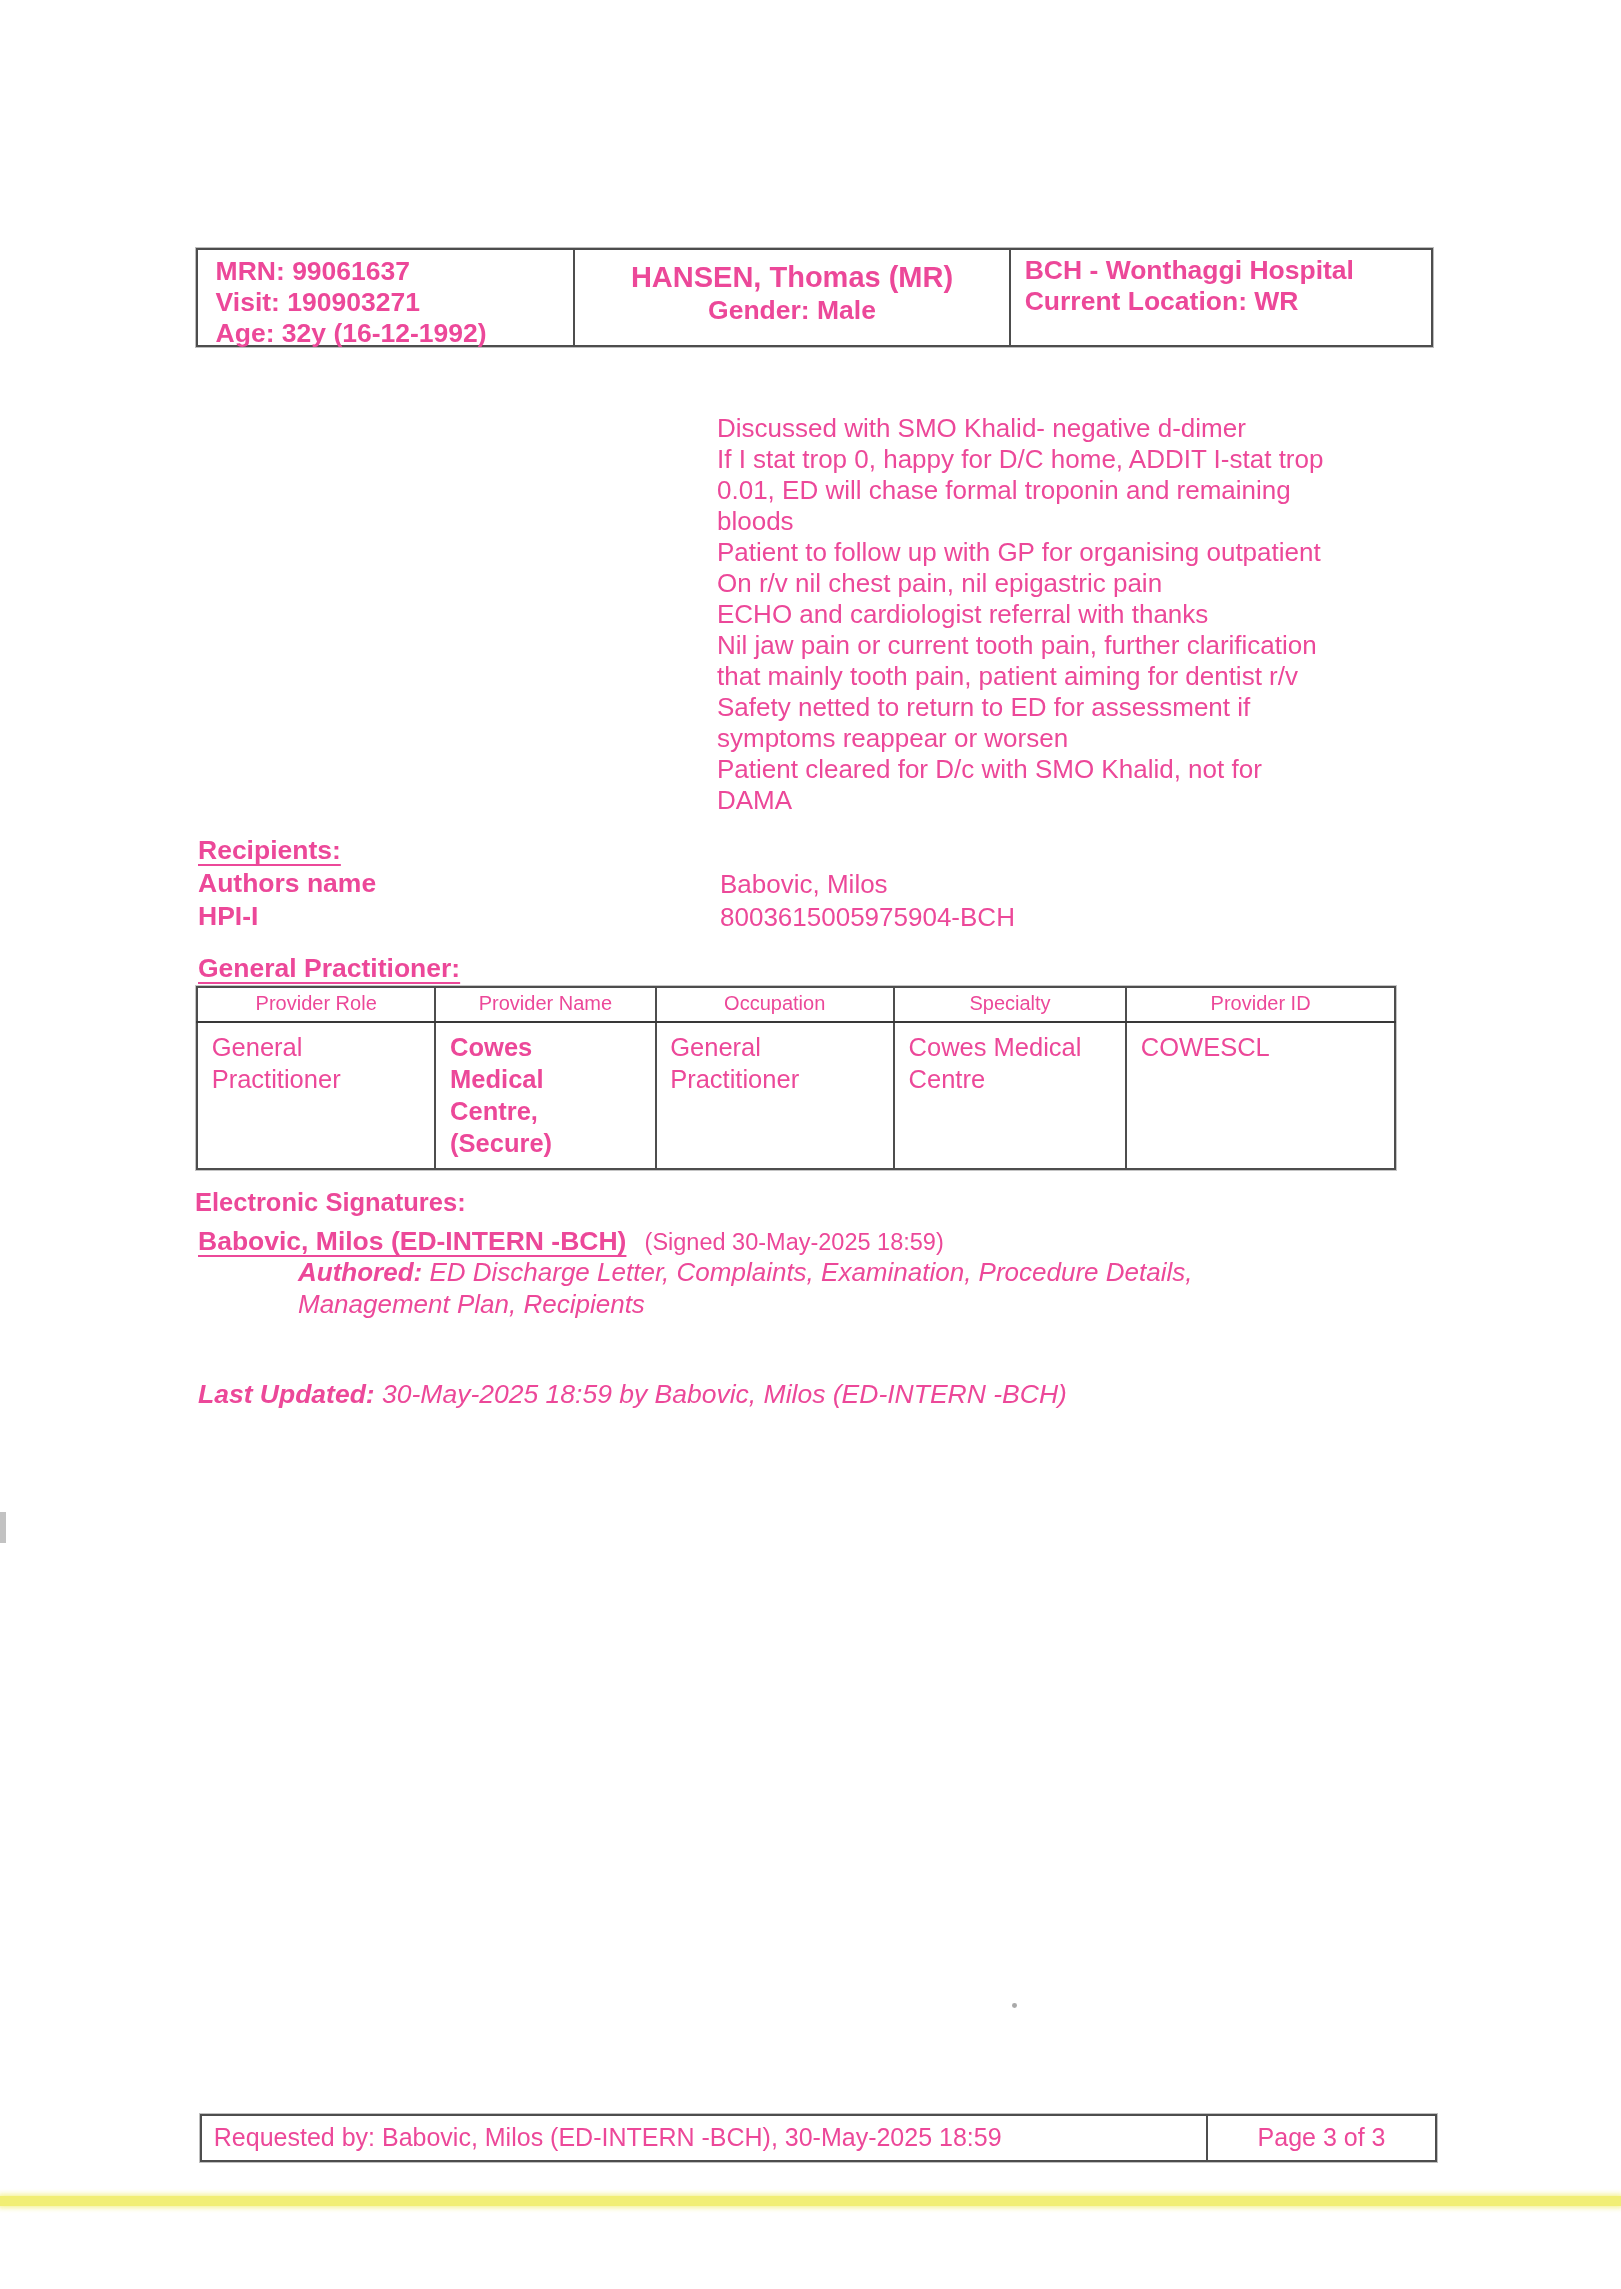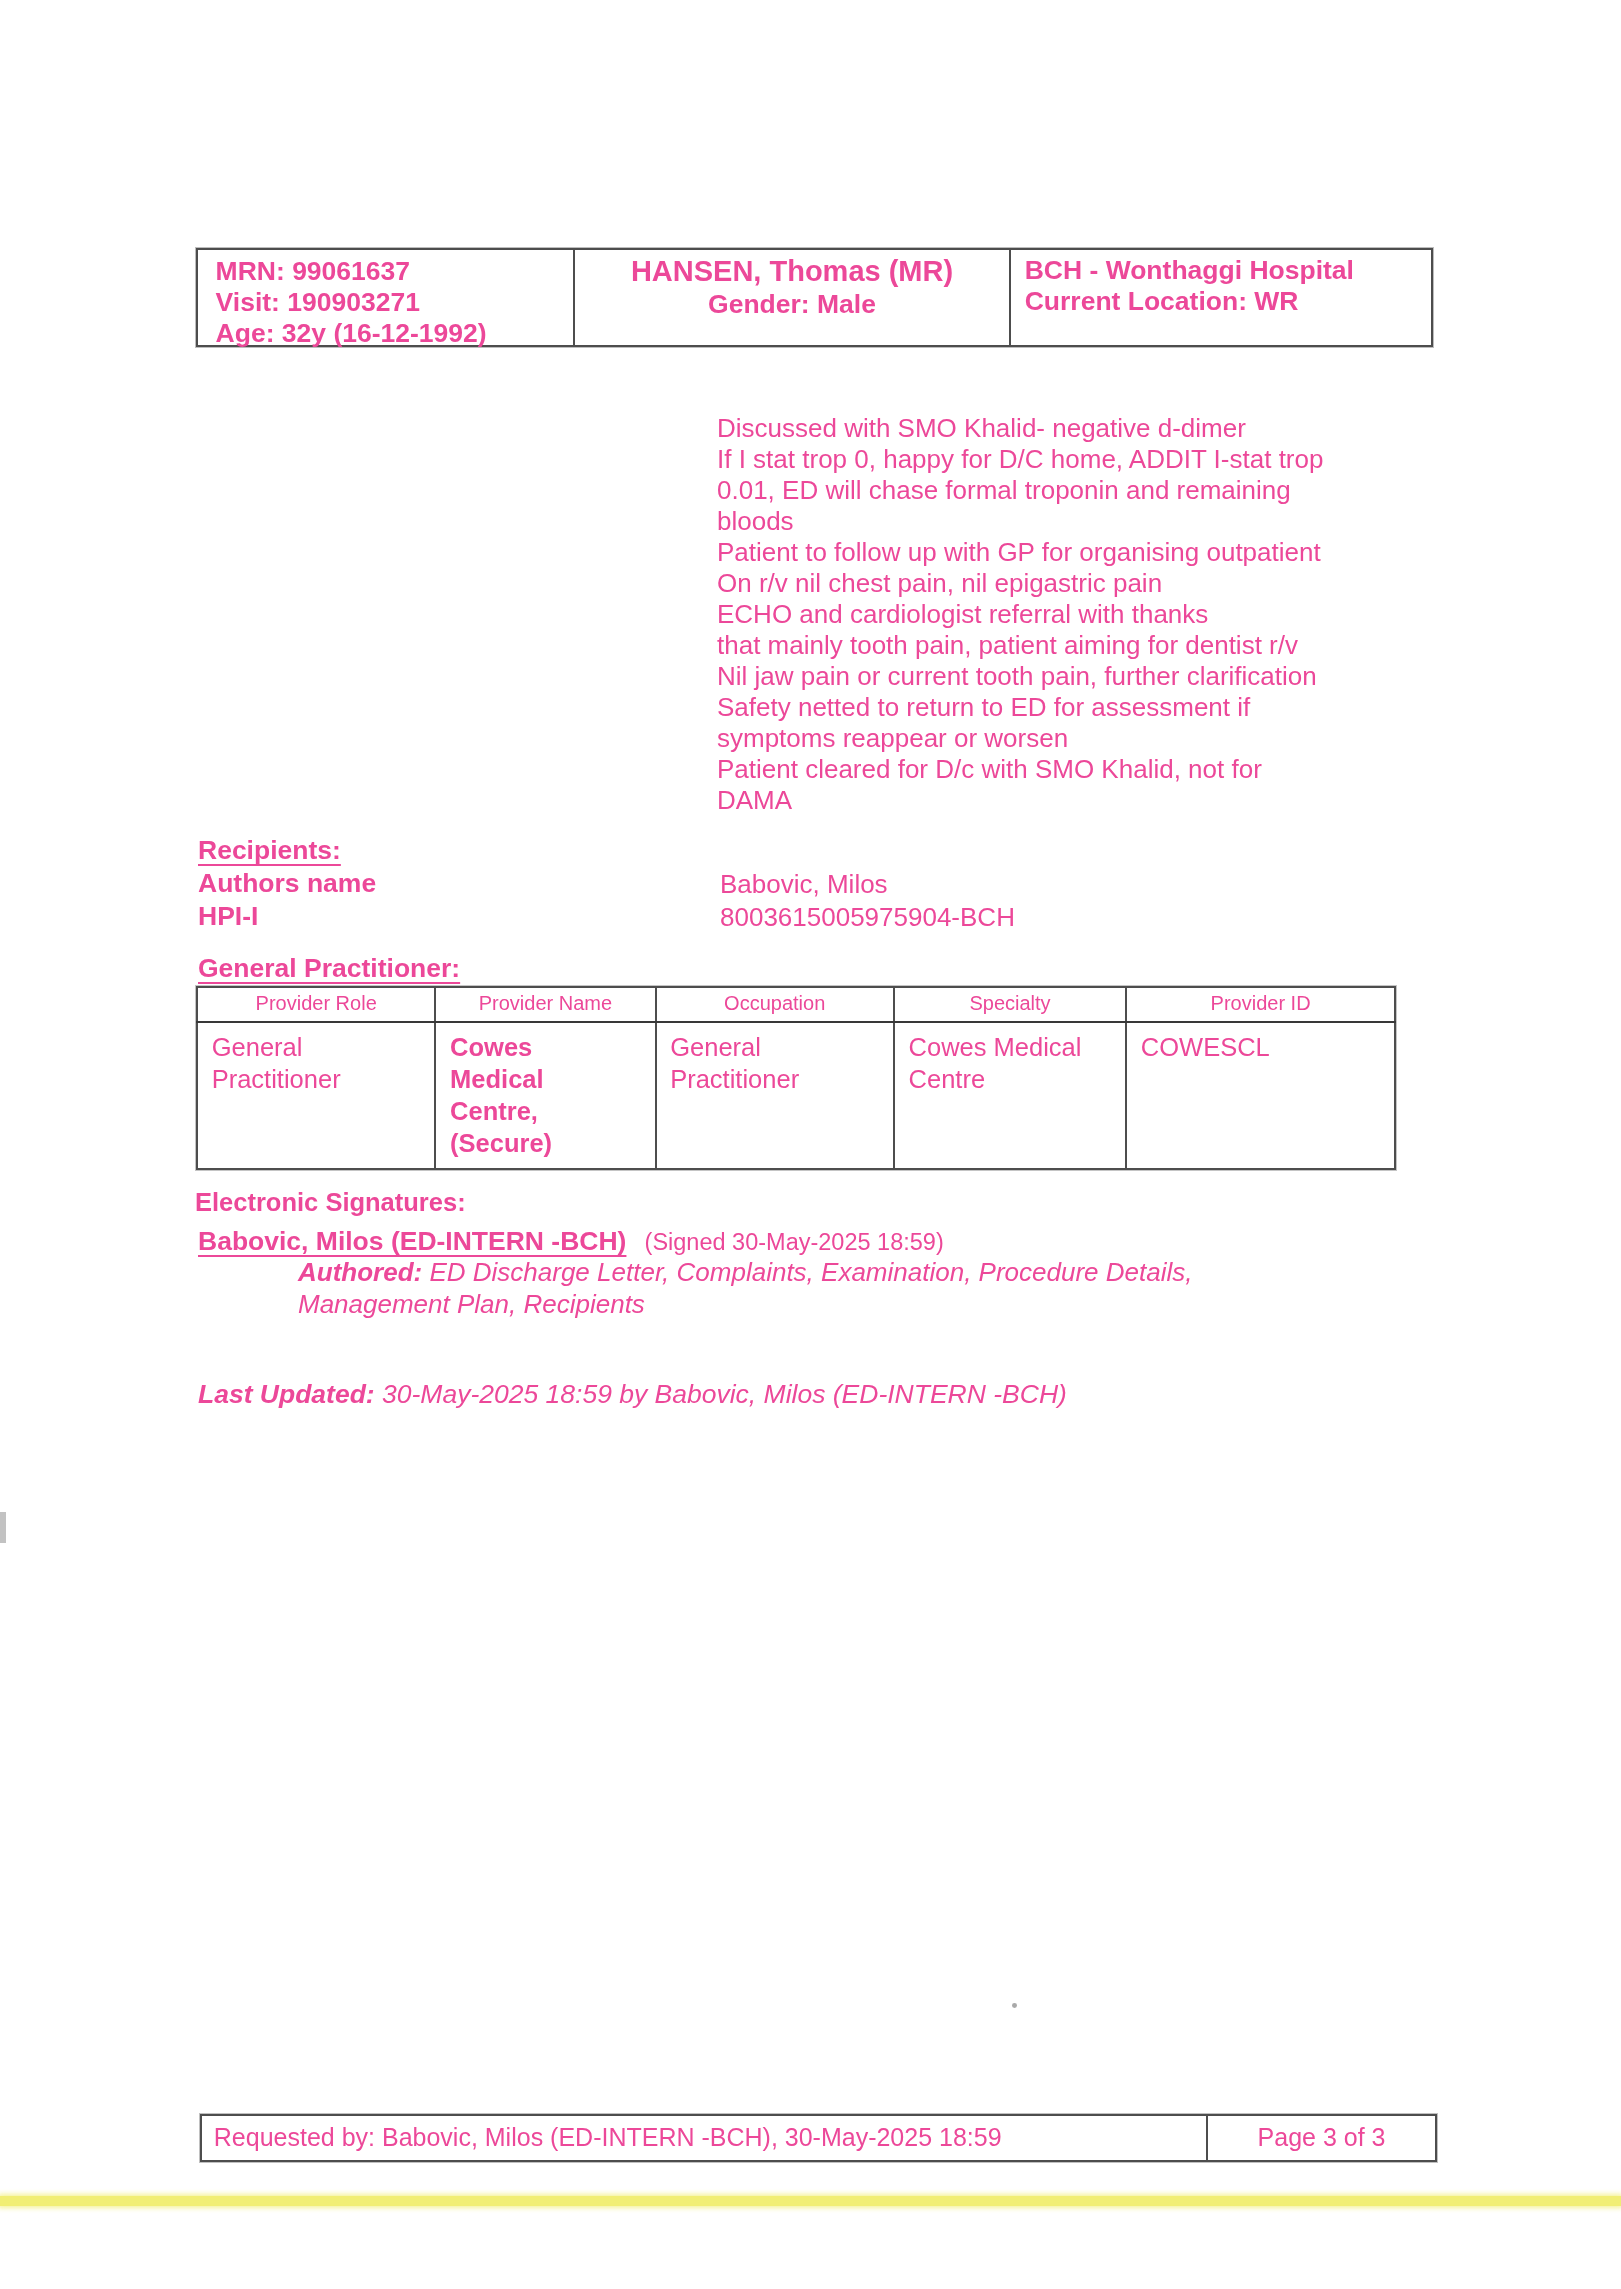--- a/index.html
+++ b/index.html
@@ -17,21 +17,21 @@
   
   .pt-header {
     left:196px; top:248px; width:1237px; height:99px;
     display:flex; box-sizing:border-box;
     border:2px solid #4d4d4d;
     box-shadow:0 0 0 1px #bdbdbd;
   }
   .pt-cell { box-sizing:border-box; height:100%; }
   .pt-cell + .pt-cell { border-left:2px solid #4d4d4d; }
   .pt-left  { width:375px; padding:5.9px 0 0 17.6px; }
-  .pt-mid   { width:436px; text-align:center; padding-top:4px; }
+  .pt-mid   { width:436px; text-align:center; padding-top:10px; }
   .pt-right { width:392px; padding:4.9px 0 0 13.7px; }
   .pt-line  { font-weight:bold; font-size:26.5px; line-height:31px; white-space:nowrap; }
   .pt-name  { font-weight:bold; font-size:29px; line-height:35px; white-space:nowrap; }
 
   
   .notes { left:717px; top:413px; width:745px; }
   .note-line { font-size:26px; line-height:31px; white-space:nowrap; }
 
   
   .lbl { font-weight:bold; font-size:26.5px; white-space:nowrap; }
@@ -110,22 +110,22 @@
   </div>
 
   <div class="abs notes">
     <div class="note-line">Discussed with SMO Khalid- negative d-dimer</div>
     <div class="note-line">If I stat trop 0, happy for D/C home, ADDIT I-stat trop</div>
     <div class="note-line">0.01, ED will chase formal troponin and remaining</div>
     <div class="note-line">bloods</div>
     <div class="note-line">Patient to follow up with GP for organising outpatient</div>
     <div class="note-line">On r/v nil chest pain, nil epigastric pain</div>
     <div class="note-line">ECHO and cardiologist referral with thanks</div>
+    <div class="note-line">Nil jaw pain or current tooth pain, further clarification</div>
     <div class="note-line">that mainly tooth pain, patient aiming for dentist r/v</div>
-    <div class="note-line">Nil jaw pain or current tooth pain, further clarification</div>
     <div class="note-line">Safety netted to return to ED for assessment if</div>
     <div class="note-line">symptoms reappear or worsen</div>
     <div class="note-line">Patient cleared for D/c with SMO Khalid, not for</div>
     <div class="note-line">DAMA</div>
   </div>
 
   <div class="abs lbl u" style="left:198px; top:835px;">Recipients:</div>
   <div class="abs lbl" style="left:198px; top:868px;">Authors name</div>
   <div class="abs val" style="left:720px; top:869px;">Babovic, Milos</div>
   <div class="abs lbl" style="left:198px; top:901px;">HPI-I</div>

